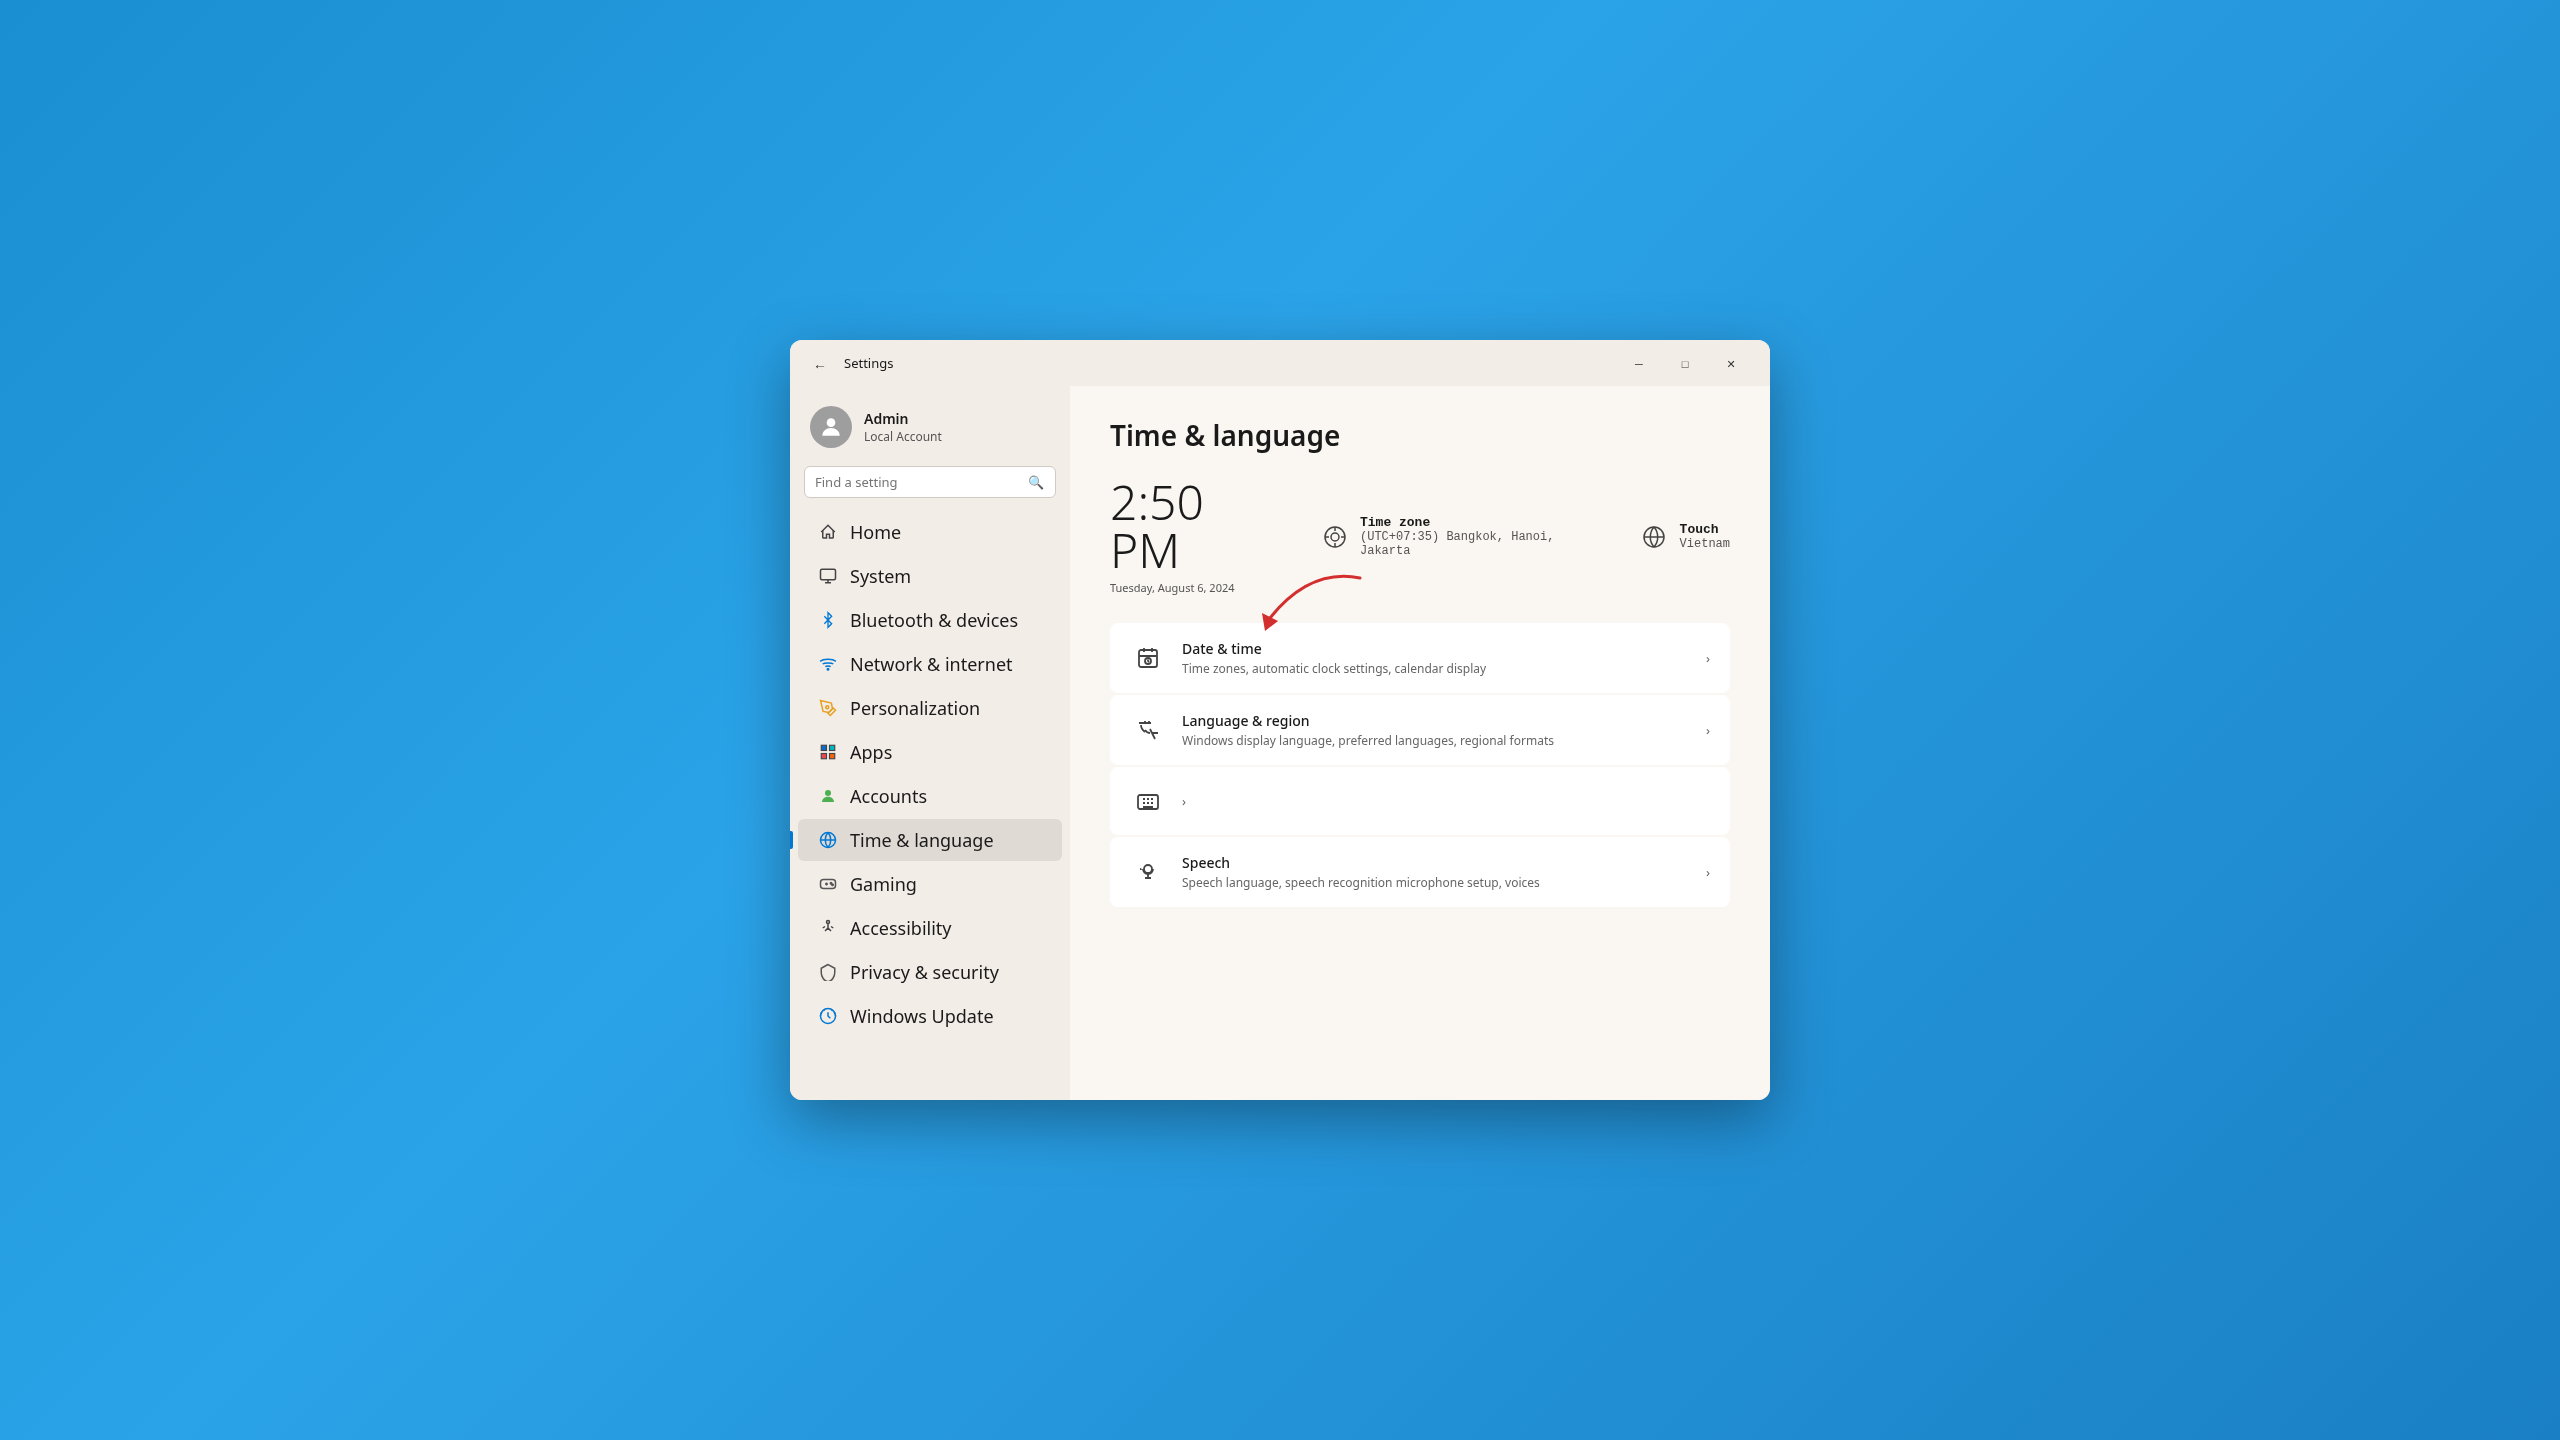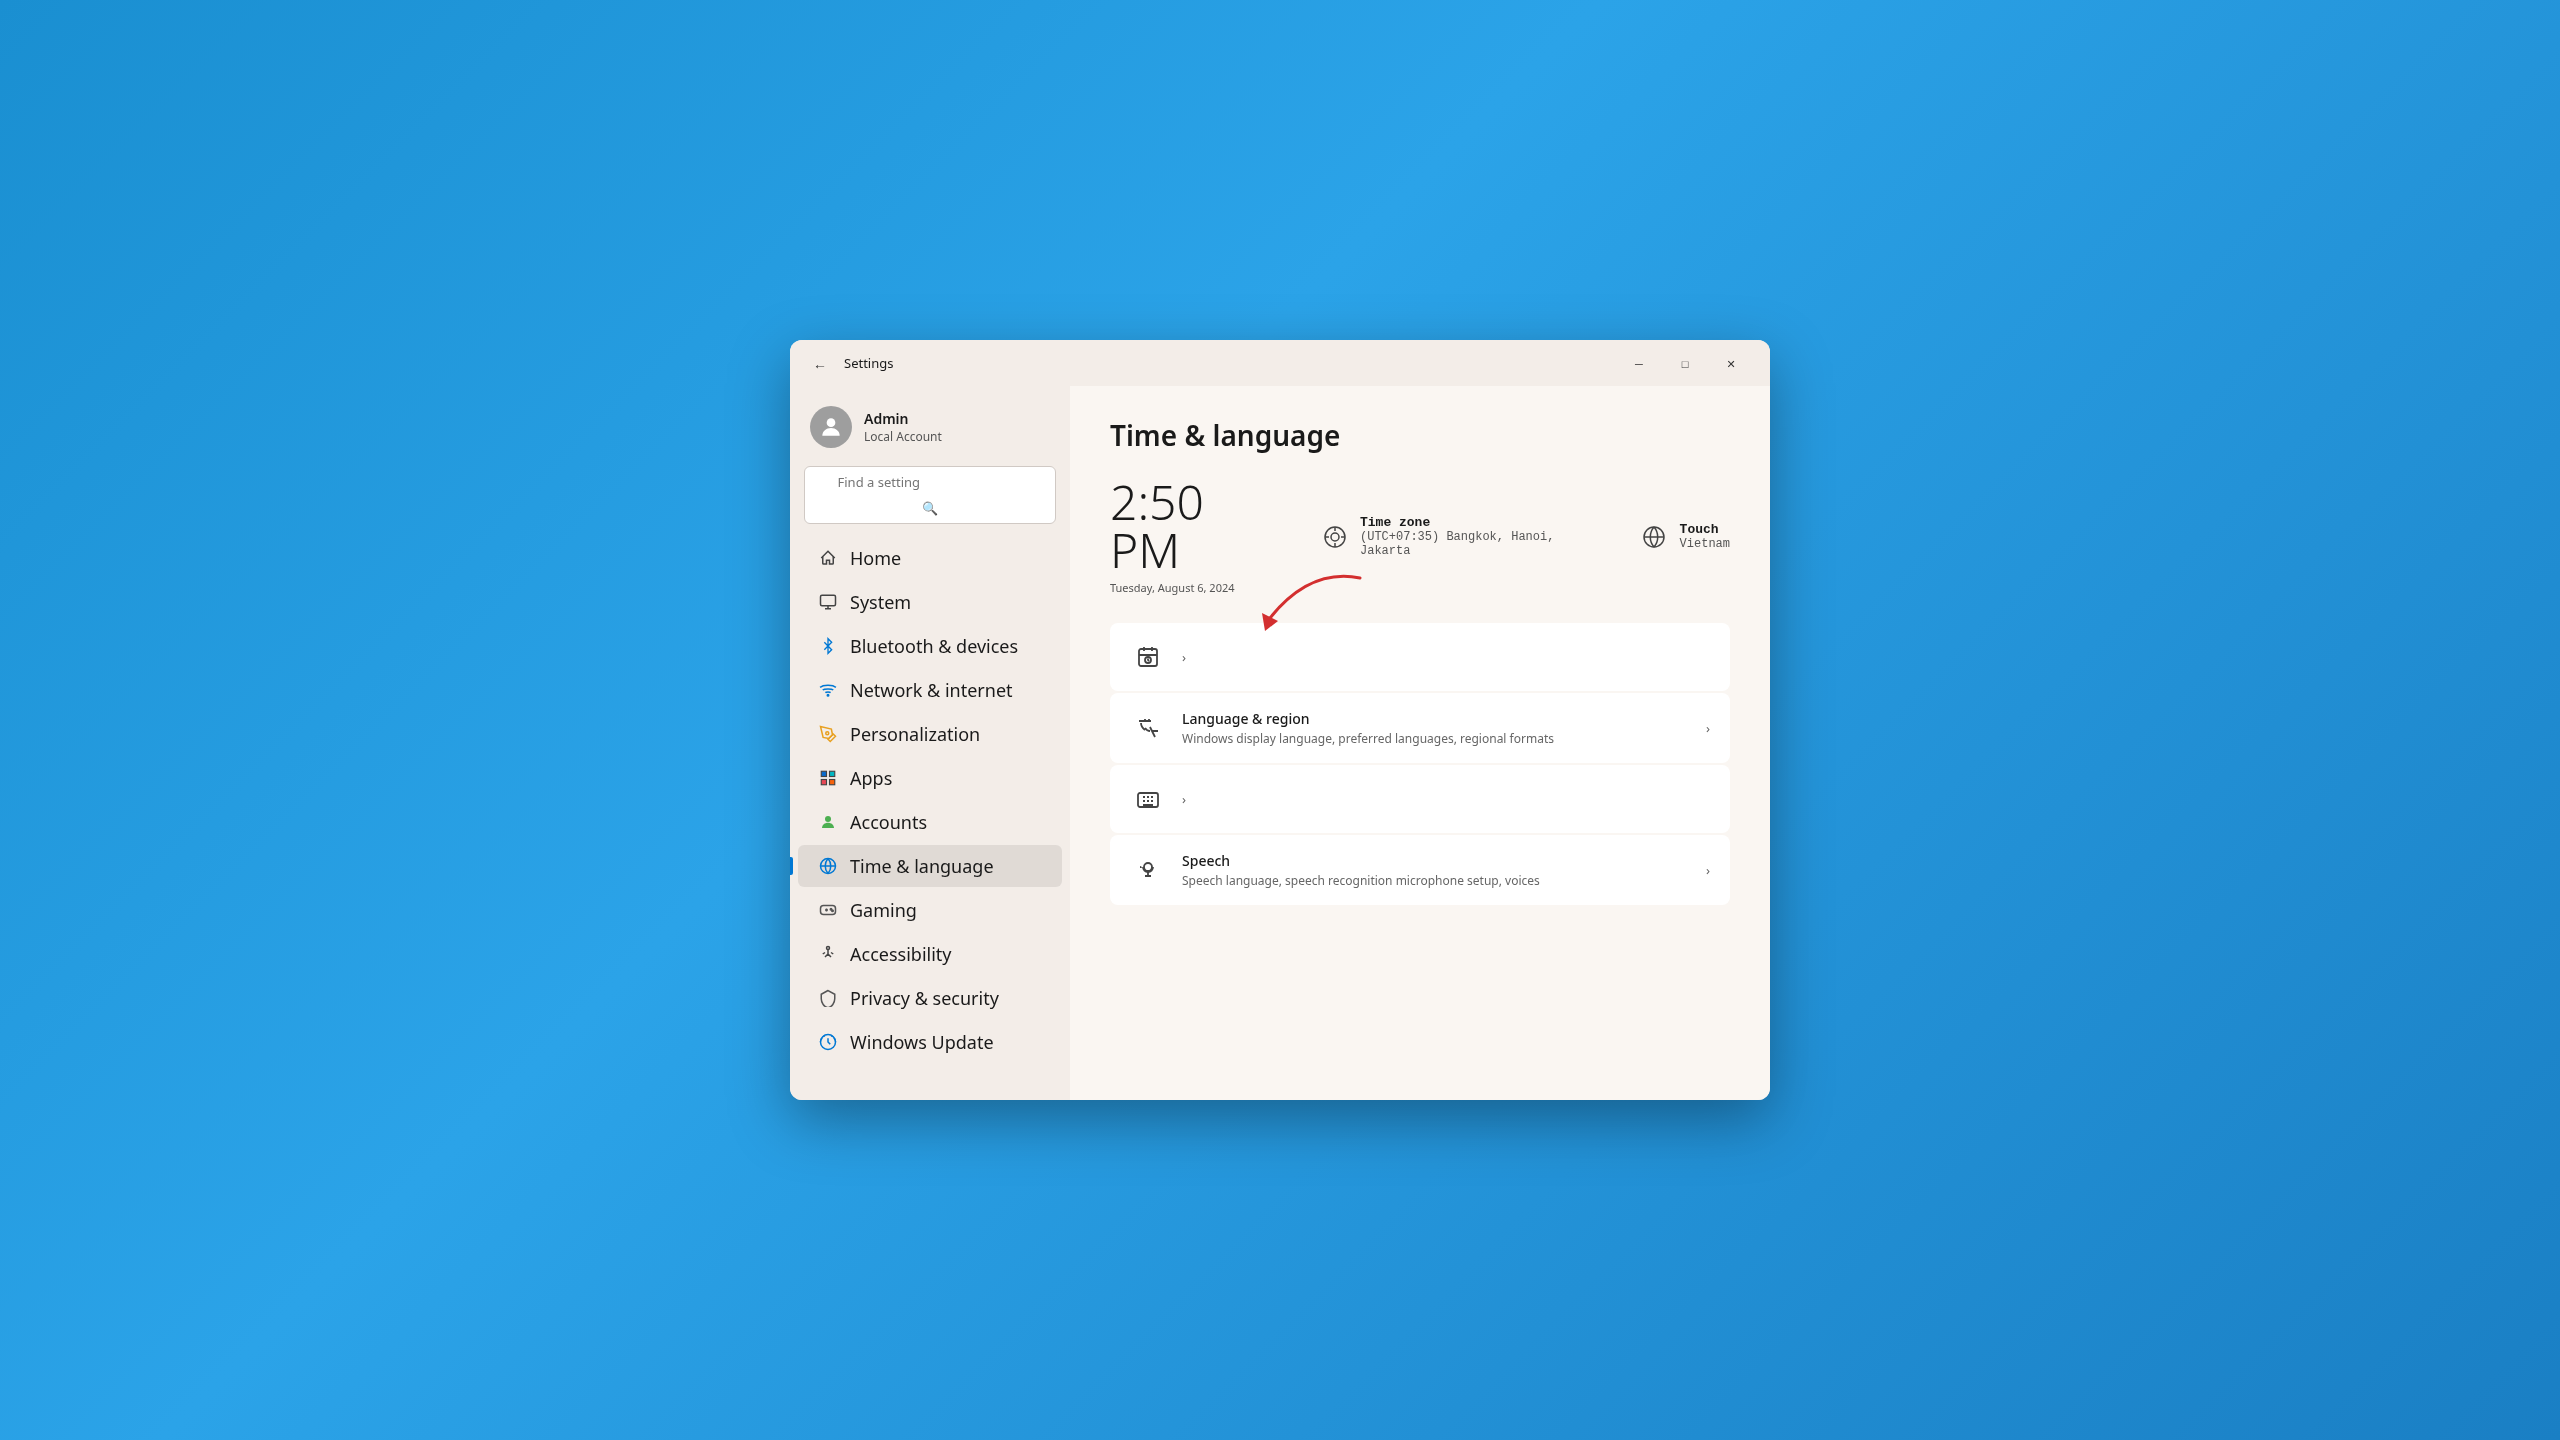--- a/index.html
+++ b/index.html
@@ -119,21 +119,20 @@
 
     .search-box {
       margin: 0 14px 12px 14px;
       display: flex;
       align-items: center;
       background: white;
       border: 1px solid #d0c9c4;
       border-radius: 6px;
       padding: 6px 10px;
       gap: 8px;
-      flex-direction: column;
     }
     .search-input {
       border: none;
       outline: none;
       background: transparent;
       font-size: 13px;
       color: #666;
       flex: 1;
       font-family: inherit;
     }
@@ -515,20 +514,24 @@
 
         <div class="settings-item">
           <div class="settings-item-icon">
             <svg width="24" height="24" viewBox="0 0 24 24" fill="none" stroke="#444" stroke-width="1.8">
               <rect x="3" y="4" width="18" height="17" rx="2"></rect>
               <path d="M16 2v4M8 2v4M3 10h18"></path>
               <circle cx="12" cy="15" r="3"></circle>
               <path d="M12 13.5v1.5l1 1"></path>
             </svg>
           </div>
+          <div class="settings-item-text">
+            <div class="settings-item-title">Date &amp; time</div>
+            <div class="settings-item-desc">Time zones, automatic clock settings, calendar display</div>
+          </div>
           <div class="settings-item-chevron">›</div>
         </div>
 
         <div class="settings-item">
           <div class="settings-item-icon">
             <svg width="24" height="24" viewBox="0 0 24 24" fill="none" stroke="#444" stroke-width="1.8">
               <path d="M3 5h12M9 3v2M13 3v2M5 7c0 3 2 5.5 4 7"></path>
               <path d="M9 12c1 1.5 3 3 5 3M14 11l5 10M16 15h6"></path>
             </svg>
           </div>

